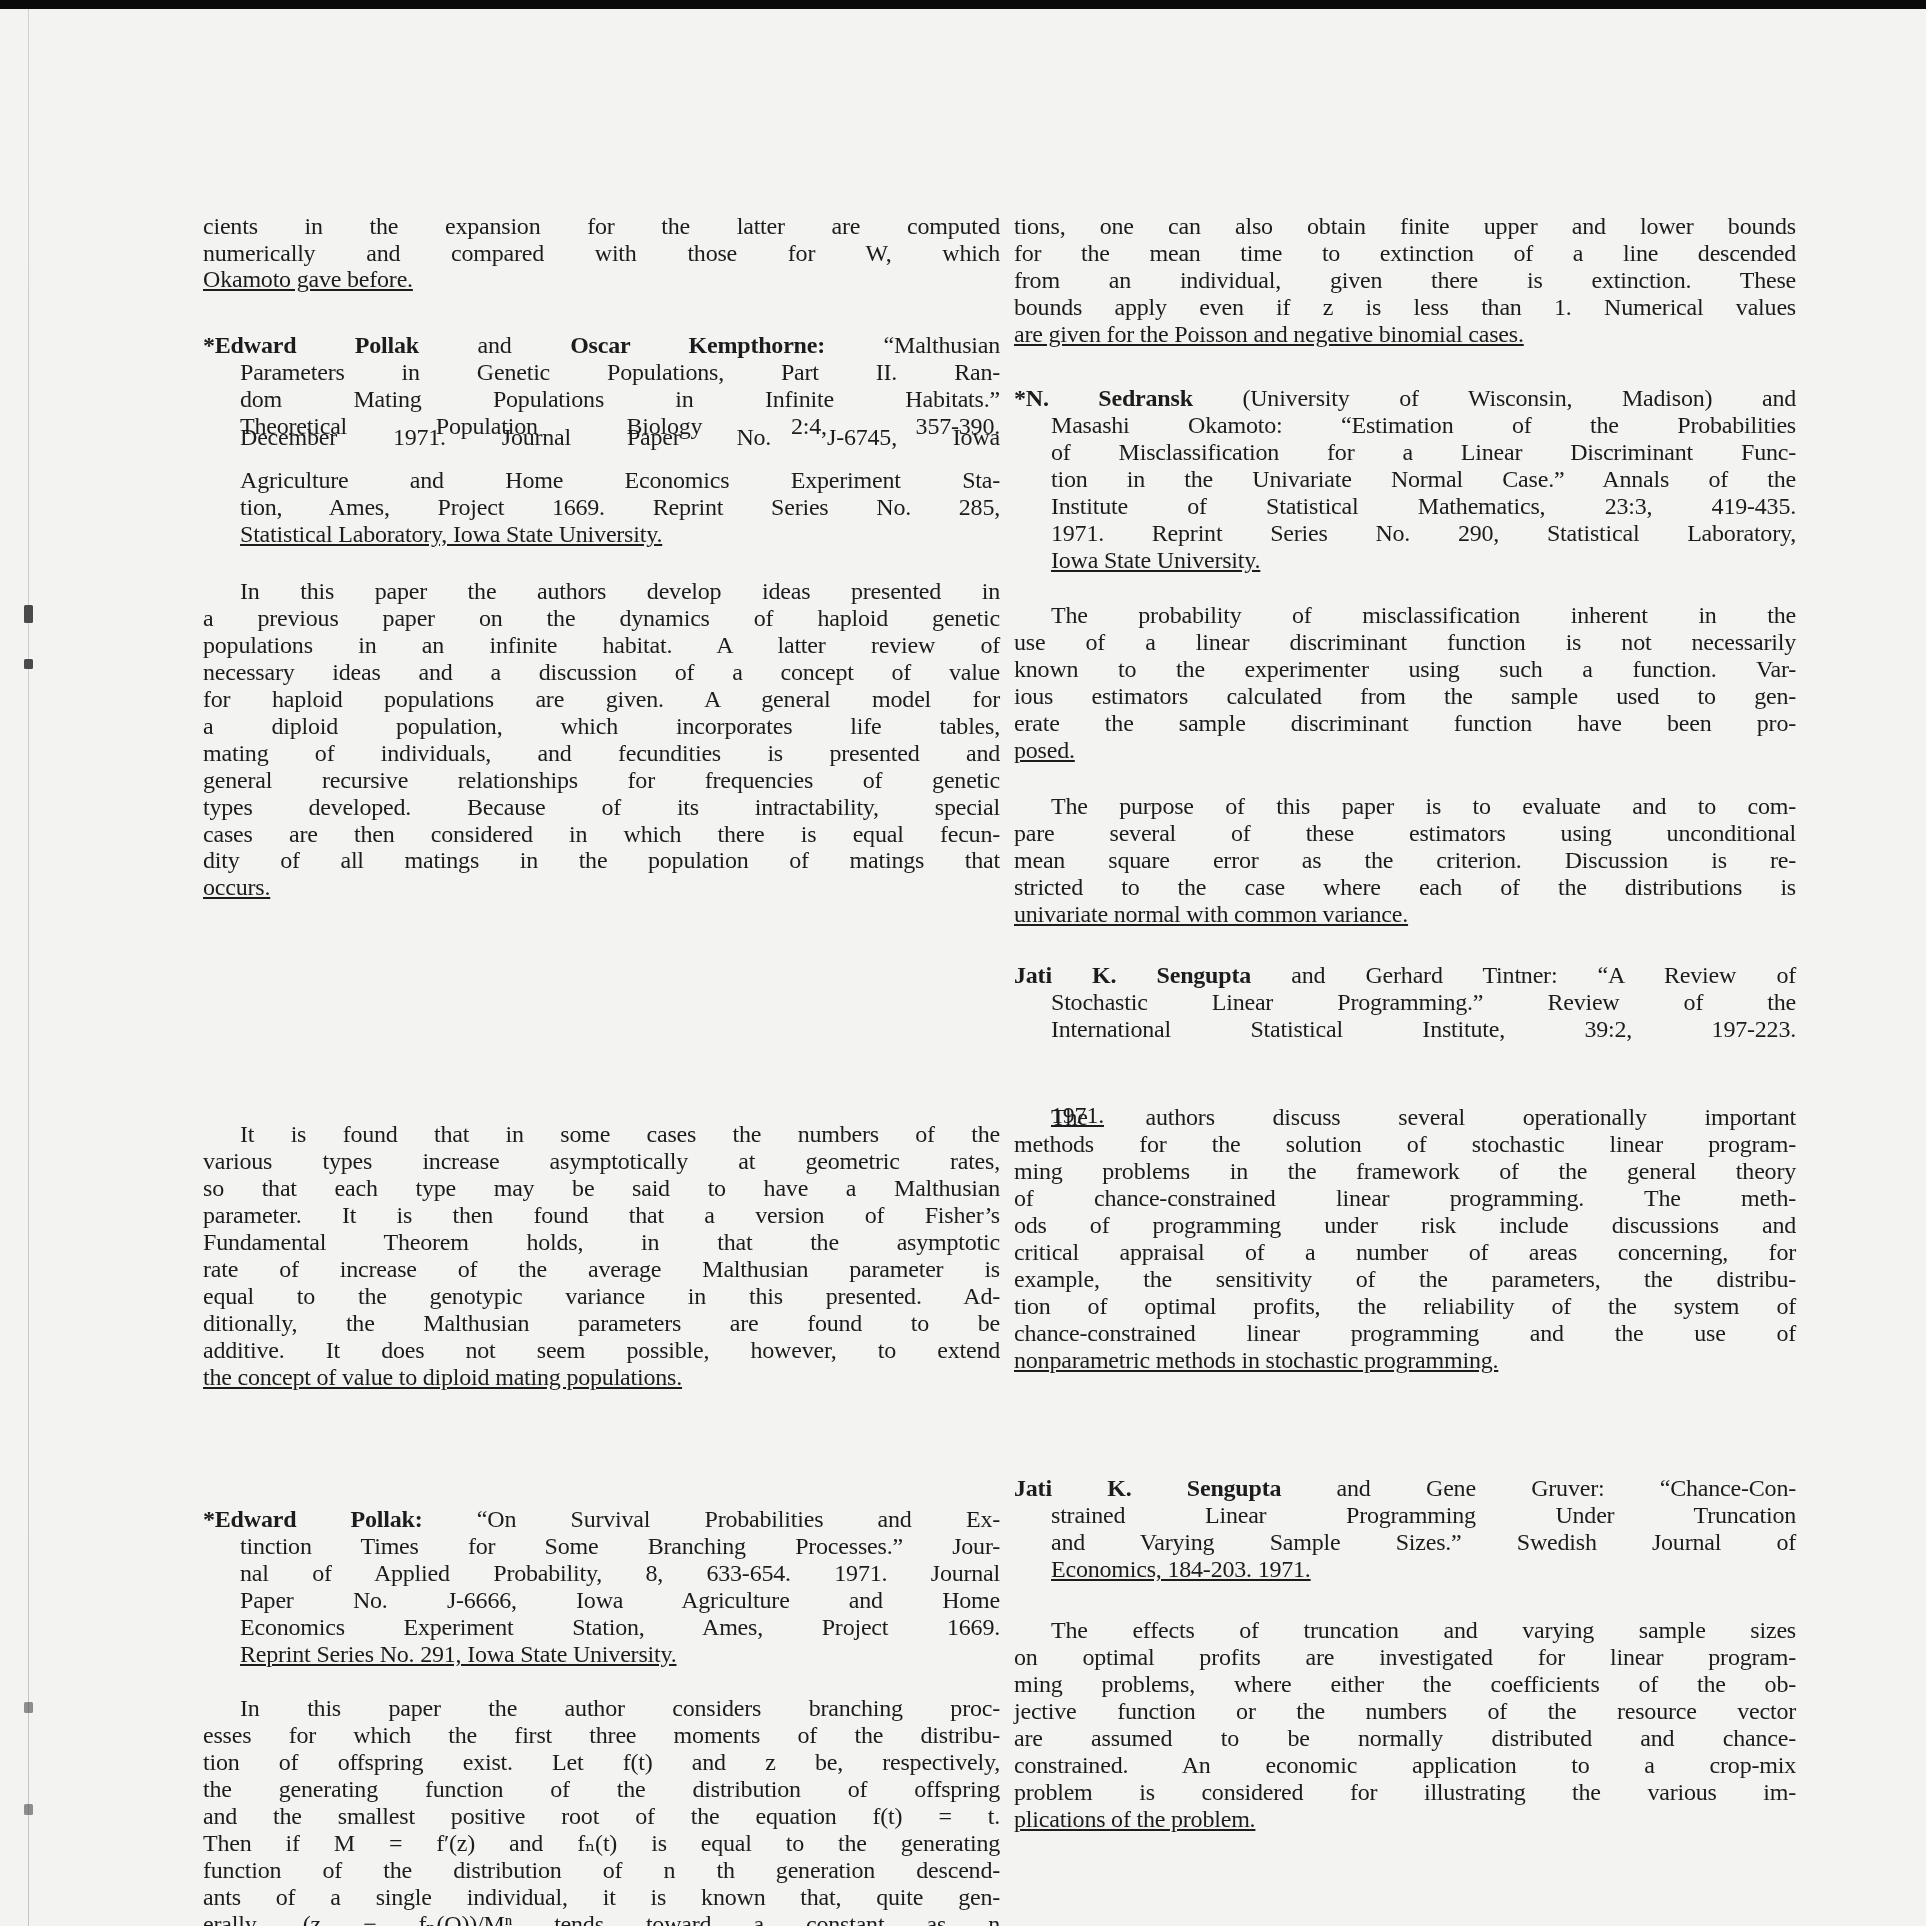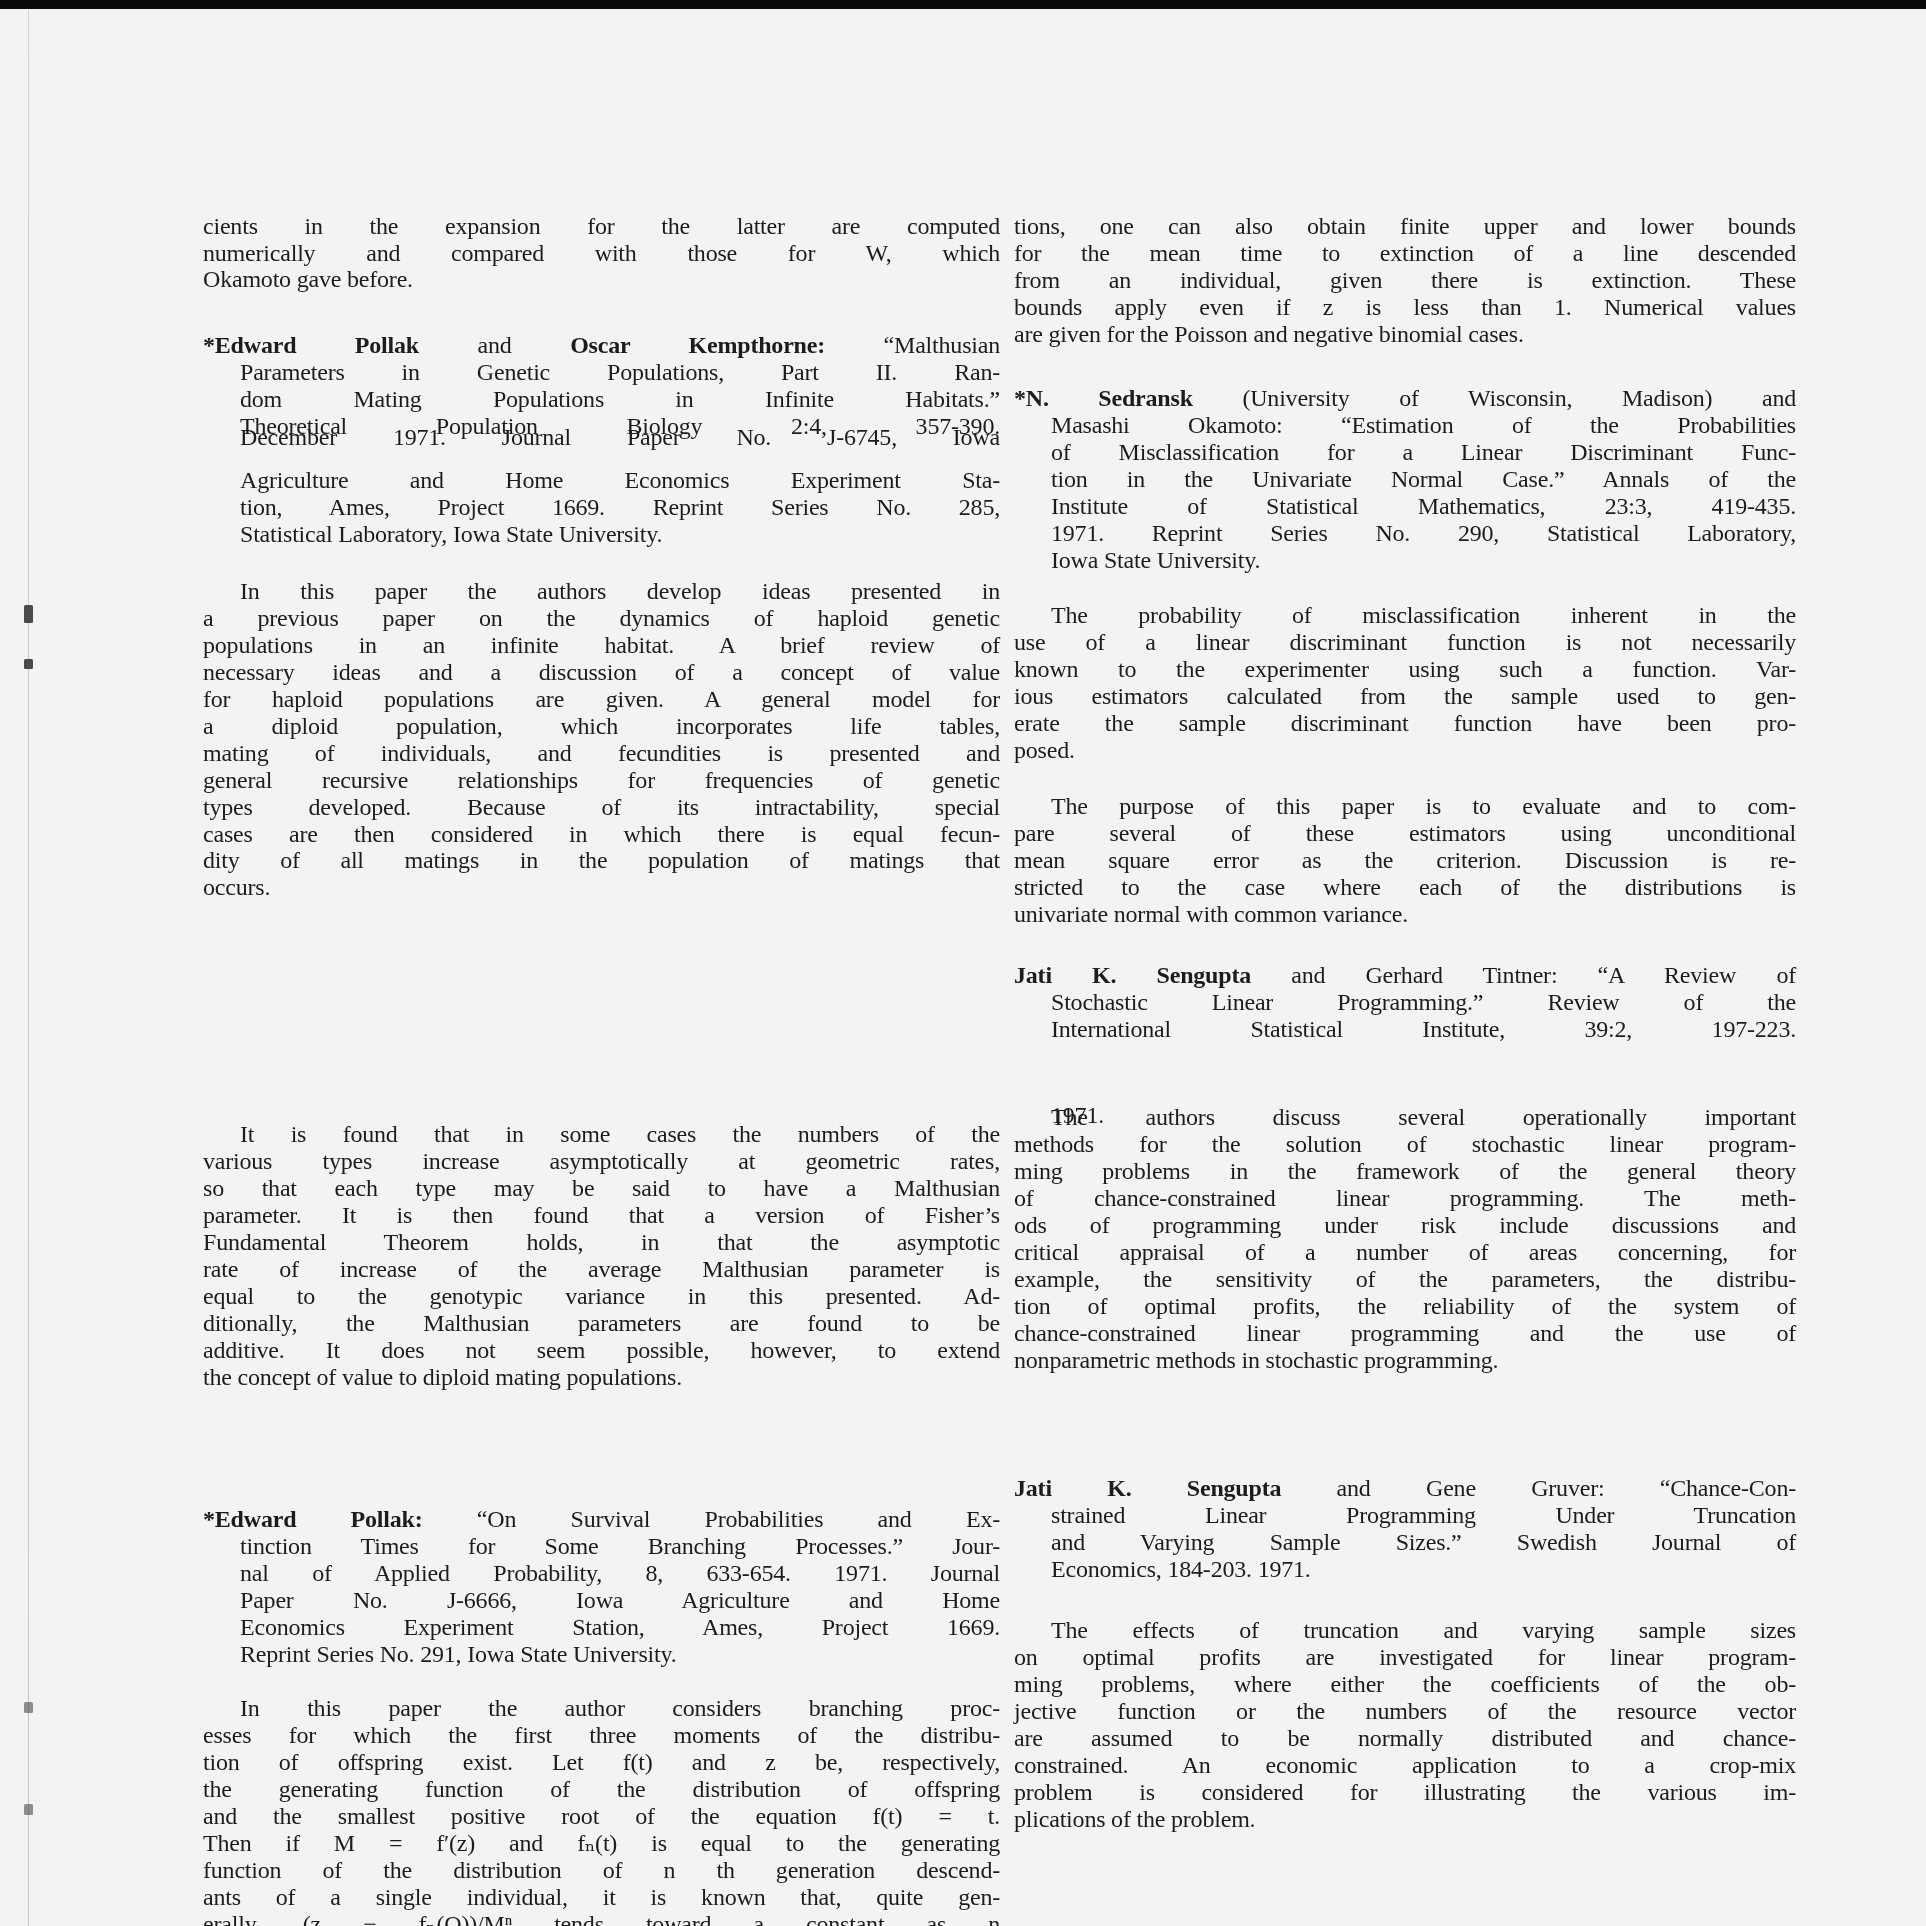--- a/index.html
+++ b/index.html
@@ -22,21 +22,21 @@
     position: absolute; left: 24px; width: 8.5px; background: #4a4a4a; border-radius: 1.5px;
   }
   .col { position: absolute; }
   .col-left { left: 203px; width: 797px; }
   .col-right { left: 1014px; width: 782px; }
   .line {
     position: absolute; left: 0; right: 0; height: 27px;
     font-size: 24px; line-height: 27px; white-space: nowrap;
     text-align: justify; text-align-last: justify; letter-spacing: -0.2px;
   }
-  .line.last { text-align-last: left; }
+  .line.last { text-align-last: left; text-decoration: underline; }
   .line.hang { left: 37px; }
   .line.indent { text-indent: 37px; }
   .b { font-weight: bold; }
 </style>
 </head>
 <body>
 
 <div class="paper">
   <div class="fold-line"></div>
   <div class="staple" style="top:596px;height:18.5px;"></div>
@@ -59,21 +59,21 @@
     <div class="line hang" style="top:386px">dom Mating Populations in Infinite Habitats.”</div>
     <div class="line hang" style="top:413px">Theoretical Population Biology 2:4, 357-390.</div>
     <div class="line hang" style="top:424px">December 1971. Journal Paper No. J-6745, Iowa</div>
     <div class="line hang" style="top:467px">Agriculture and Home Economics Experiment Sta-</div>
     <div class="line hang" style="top:494px">tion, Ames, Project 1669. Reprint Series No. 285,</div>
     <div class="line hang last" style="top:521px">Statistical Laboratory, Iowa State University.</div>
 
     <div>
       <div class="line indent" style="top:578px">In this paper the authors develop ideas presented in</div>
       <div class="line" style="top:605px">a previous paper on the dynamics of haploid genetic</div>
-      <div class="line" style="top:632px">populations in an infinite habitat. A brief review of</div>
+      <div class="line" style="top:632px">populations in an infinite habitat. A latter review of</div>
       <div class="line" style="top:659px">necessary ideas and a discussion of a concept of value</div>
       <div class="line" style="top:686px">for haploid populations are given. A general model for</div>
       <div class="line" style="top:713px">a diploid population, which incorporates life tables,</div>
       <div class="line" style="top:740px">mating of individuals, and fecundities is presented and</div>
       <div class="line" style="top:767px">general recursive relationships for frequencies of genetic</div>
       <div class="line" style="top:794px">types developed. Because of its intractability, special</div>
       <div class="line" style="top:821px">cases are then considered in which there is equal fecun-</div>
       <div class="line" style="top:847px">dity of all matings in the population of matings that</div>
       <div class="line last" style="top:874px">occurs.</div>
     </div>

